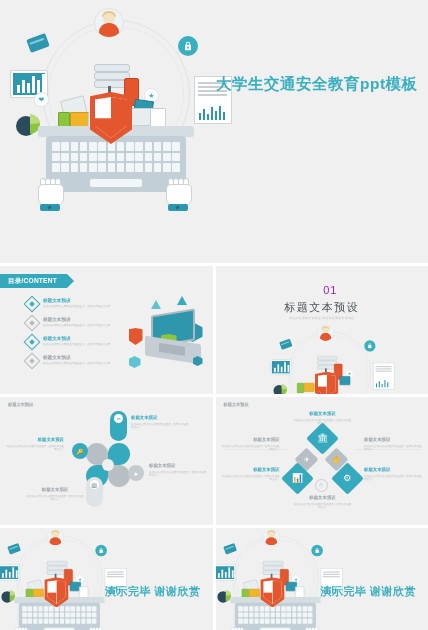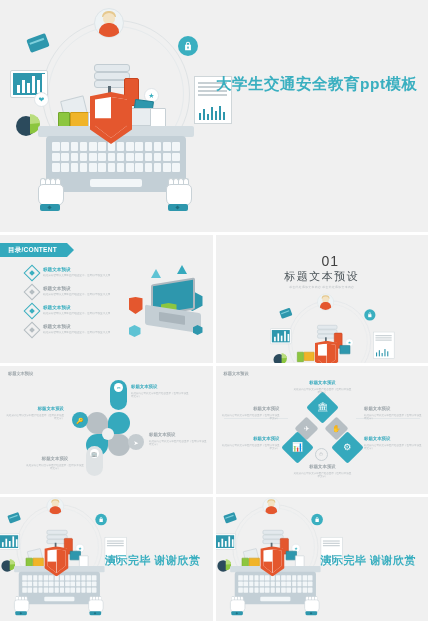--- a/index.html
+++ b/index.html
@@ -5,21 +5,21 @@
   html,body{margin:0;padding:0;background:#ffffff;}
   body{width:428px;height:630px;overflow:hidden;
        font-family:"Liberation Sans","DejaVu Sans",sans-serif;}
 
   .sheet{width:428px;height:630px;background:#ffffff;
          display:flex;flex-direction:column;gap:3px;box-sizing:border-box;}
 
   .row{display:flex;gap:3px;flex:0 0 auto;}
 
   .slide{background:#f0f0f0;position:relative;overflow:hidden;box-sizing:border-box;}
-  .slide.full{width:428px;height:232px;}
+  .slide.full{width:428px;height:263px;}
   .slide.half{width:212.5px;height:128px;}
   .slide.half2{width:212.5px;height:128px;}
   .slide.half3{width:212.5px;height:124px;}
 
   
   .cover-title{
     position:absolute;left:216px;top:74px;
     font-size:15.5px;font-weight:bold;color:#3aafc0;
     letter-spacing:.5px;white-space:nowrap;
   }
@@ -147,21 +147,21 @@
        clip-path:polygon(50% 100%,100% 72%,100% 8%,50% 0,0 8%,0 72%);}
   .sh3{position:absolute;width:14px;height:17px;background:#e4572e;
        clip-path:polygon(50% 100%,100% 72%,100% 8%,50% 0,0 8%,0 72%);}
   .cube{position:absolute;width:20px;height:20px;background:#2e97ad;
         clip-path:polygon(50% 0,100% 26%,100% 74%,50% 100%,0 74%,0 26%);}
   .arw{position:absolute;width:0;height:0;border-left:5px solid transparent;
        border-right:5px solid transparent;border-bottom:9px solid #5fc3d4;}
 
   
   .sec-num{position:absolute;left:17px;right:0;top:18px;text-align:center;
-           font-size:14px;color:#404040;letter-spacing:1px;}
+           font-size:11px;color:#a21caf;letter-spacing:1px;}
   .sec-title{position:absolute;left:0;right:0;top:34px;text-align:center;
              font-size:11px;color:#4a5358;letter-spacing:1.5px;}
   .sec-sub{position:absolute;left:0;right:0;top:50px;text-align:center;
            font-size:2.8px;color:#b5bbbf;letter-spacing:.4px;}
 
   
   .pg-head{position:absolute;left:8px;top:5px;font-size:4.2px;color:#9aa3a8;font-weight:bold;}
 
   .pinwheel{position:absolute;left:86px;top:46px;width:44px;height:44px;}
   .pw{position:absolute;width:22px;height:22px;}

